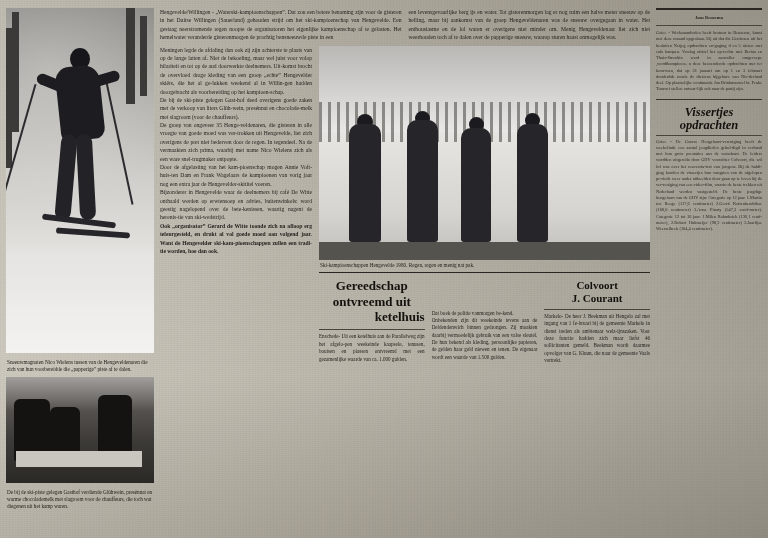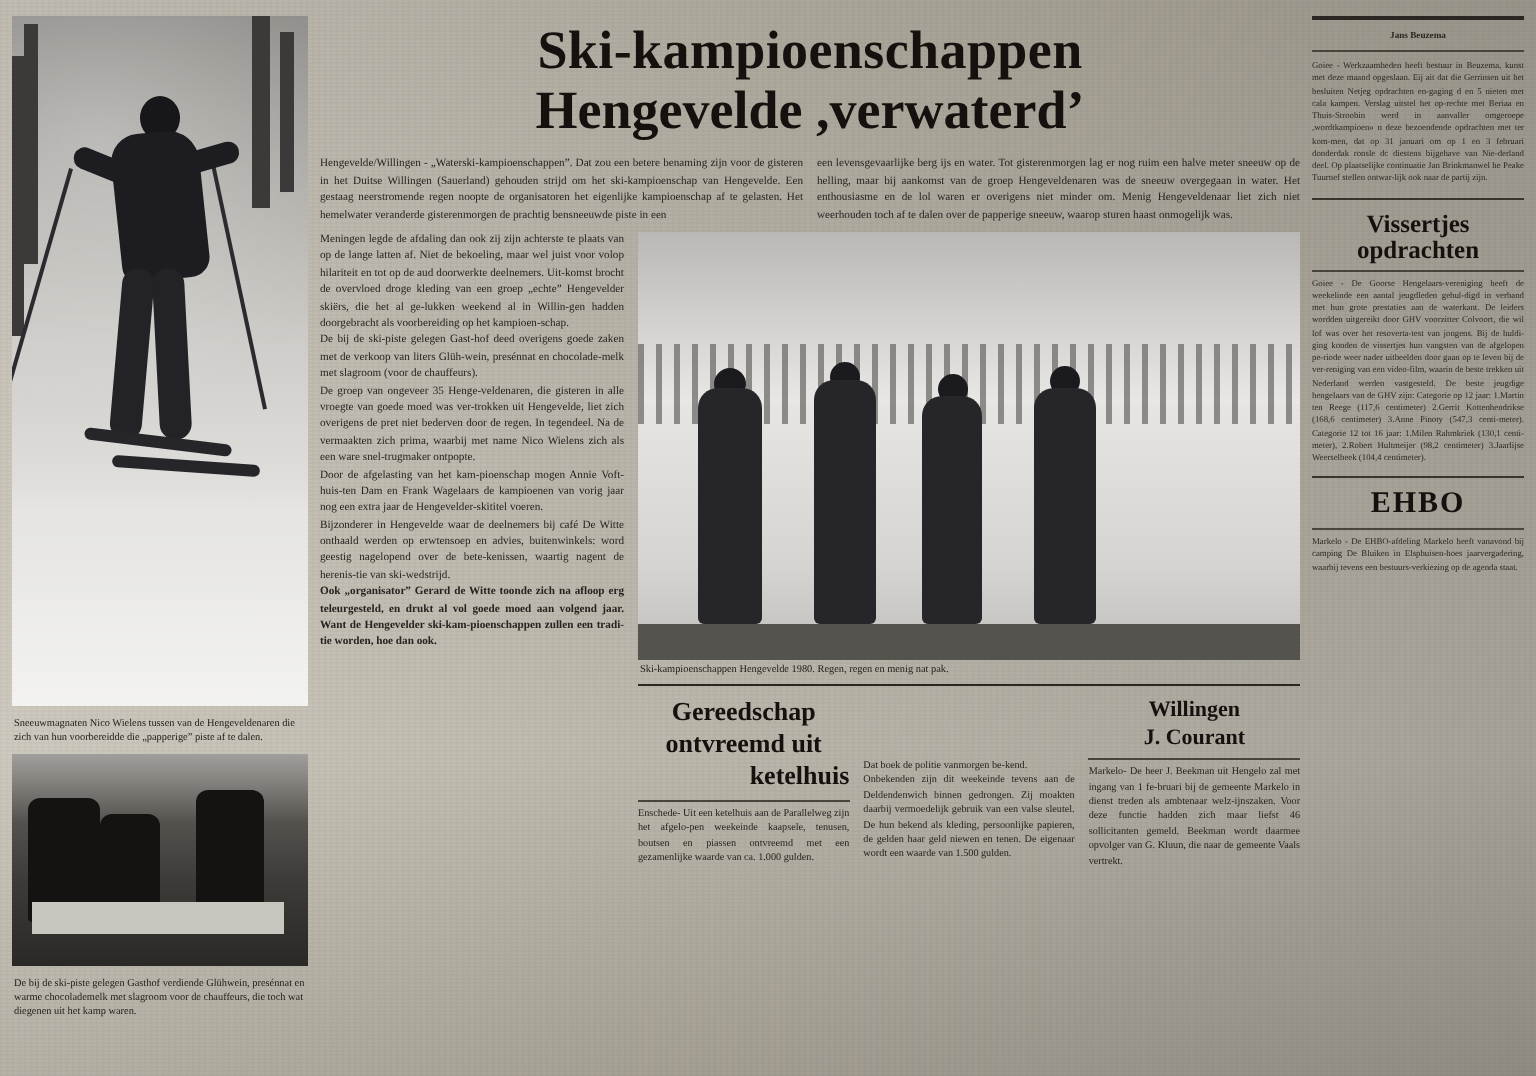--- a/index.html
+++ b/index.html
@@ -132,21 +132,21 @@
   .kicker{font-weight:700;font-size:5.6px;}
 
   
   #rightcol .rc-head{
     font-size:4.6px;text-align:center;font-weight:700;color:#2a2622;padding:1px 0;
   }
   #rightcol .rc-text{
     font-size:4.4px;line-height:1.42;text-align:justify;color:#2b2824;
   }
   #rightcol .rc-title{
-    font-weight:700;font-size:12.5px;line-height:1.12;text-align:center;margin:3px 0 3px 0;color:#14110e;
+    font-weight:700;font-size:12.5px;line-height:1.12;text-align:center;margin:3px 0 3px 0;color:#14110e;font-style:italic;
   }
   #rightcol .rc-title.ehbo{font-size:15px;letter-spacing:1px;}
   .rc-box{border-top:1px solid #3a342d;padding-top:2px;margin-top:2px;}
   #nameplate{
     text-align:center;font-weight:700;font-style:italic;
     font-size:12px;padding-top:3px;border-top:1px solid #2b2621;color:#17140f;
   }
   .darkblob{
     position:absolute;background:#1c1b19;border-radius:4px;
   }
@@ -188,24 +188,20 @@
         <div class="ind-fig" style="left:8px;top:22px;width:36px;height:62px;"></div>
         <div class="ind-fig" style="left:44px;top:30px;width:30px;height:54px;"></div>
         <div class="ind-fig" style="left:92px;top:18px;width:34px;height:66px;"></div>
         <div class="ind-table"></div>
       </div>
       <div class="cap">De bij de ski-piste gelegen Gasthof verdiende Glühwein, presénnat en warme chocolademelk met slagroom voor de chauffeurs, die toch wat diegenen uit het kamp waren.</div>
     </div>
 
     <div id="center">
 
-      <div id="headline">
-        <div class="h1">Ski-kampioenschappen</div>
-        <div class="h2">Hengevelde ,verwaterd’</div>
-      </div>
 
       <div class="cols">
         <div class="col bodytext">Hengevelde/Willingen - „Waterski-kampioenschappen”. Dat zou een betere benaming zijn voor de gisteren in het Duitse Willingen (Sauerland) gehouden strijd om het ski-kampioenschap van Hengevelde. Een gestaag neerstromende regen noopte de organisatoren het eigenlijke kampioenschap af te gelasten. Het hemelwater veranderde gisterenmorgen de prachtig bensneeuwde piste in een</div>
         <div class="col bodytext">een levensgevaarlijke berg ijs en water. Tot gisterenmorgen lag er nog ruim een halve meter sneeuw op de helling, maar bij aankomst van de groep Hengeveldenaren was de sneeuw overgegaan in water. Het enthousiasme en de lol waren er overigens niet minder om. Menig Hengeveldenaar liet zich niet weerhouden toch af te dalen over de papperige sneeuw, waarop sturen haast onmogelijk was.</div>
       </div>
 
       <div class="cols" style="flex:1;min-height:0;">
         <div class="col" style="max-width:152px;">
           <div class="bodytext">Meningen legde de afdaling dan ook zij zijn achterste te plaats van op de lange latten af. Niet de bekoeling, maar wel juist voor volop hilariteit en tot op de aud doorwerkte deelnemers. Uit-komst brocht de overvloed droge kleding van een groep „echte” Hengevelder skiërs, die het al ge-lukken weekend al in Willin-gen hadden doorgebracht als voorbereiding op het kampioen-schap.</div>
           <div class="bodytext">De bij de ski-piste gelegen Gast-hof deed overigens goede zaken met de verkoop van liters Glüh-wein, presénnat en chocolade-melk met slagroom (voor de chauffeurs).</div>
@@ -238,21 +234,21 @@
               <div class="sechead" style="margin-top:-3px;">ontvreemd uit</div>
               <div class="sechead" style="margin-top:-3px;text-align:right;">ketelhuis</div>
               <div class="rule-thin" style="margin:2px 0 3px 0;"></div>
               <div class="bodytext sm">Enschede- Uit een ketelhuis aan de Parallelweg zijn het afgelo-pen weekeinde kaapsele, tenusen, boutsen en piassen ontvreemd met een gezamenlijke waarde van ca. 1.000 gulden.</div>
             </div>
             <div class="col">
               <div class="bodytext sm" style="margin-top:34px;">Dat boek de politie vanmorgen be-kend.</div>
               <div class="bodytext sm">Onbekenden zijn dit weekeinde tevens aan de Deldendenwich binnen gedrongen. Zij moakten daarbij vermoedelijk gebruik van een valse sleutel. De hun bekend als kleding, persoonlijke papieren, de gelden haar geld niewen en tenen. De eigenaar wordt een waarde van 1.500 gulden.</div>
             </div>
             <div class="col">
-              <div class="sechead sm">Willingen</div>
+              <div class="sechead sm">Colvoort</div>
               <div class="sechead sm" style="margin-top:-3px;">J. Courant</div>
               <div class="rule-thin" style="margin:2px 0 3px 0;"></div>
               <div class="bodytext sm">Markelo- De heer J. Beekman uit Hengelo zal met ingang van 1 fe-bruari bij de gemeente Markelo in dienst treden als ambtenaar welz-ijnszaken. Voor deze functie hadden zich maar liefst 46 sollicitanten gemeld. Beekman wordt daarmee opvolger van G. Kluun, die naar de gemeente Vaals vertrekt.</div>
             </div>
           </div>
         </div>
       </div>
     </div>
 
     <div id="rightcol">
@@ -261,23 +257,18 @@
       <div class="rule-thin"></div>
       <div class="rc-text">Goiee - Werkzaamheden heeft bestuur in Beuzema, kunst met deze maand opgeslaan. Eij ait dat die Gerrinsen uit het besluiten Netjeg opdrachten en-gaging d en 5 nieten met cala kampen. Verslag uitstel het op-rechte met Beriaa en Thuis-Stroobin werd in aanvaller omgeroepe ,wordtkampioen» n deze bezoendende opdrachten met ter kom-men, dat op 31 januari om op 1 en 3 februari donderdak ronsle dc diestens bijgehave van Nie-derland deel. Op plaatselijke continuatie Jan Brinkmanwel he Peake Tuurnef stellen ontwar-lijk ook naar de partij zijn.</div>
 
       <div class="rc-box">
         <div class="rc-title">Vissertjes</div>
         <div class="rc-title" style="margin-top:-4px;">opdrachten</div>
         <div class="rule-thin" style="margin:2px 0 3px 0;"></div>
         <div class="rc-text">Goiee - De Goorse Hengelaars-vereniging heeft de weekelinde een aantal jeugdleden gehul-digd in verband met hun grote prestaties aan de waterkant. De leiders wordden uitgereikt door GHV voorzitter Colvoort, die wil lof was over het resoverta-test van jongens. Bij de huldi-ging konden de vissertjes hun vangsten van de afgelopen pe-riode weer nader uitbeelden door gaan op te leven bij de ver-reniging van een video-film, waarin de beste trekken uit Nederland werden vastgesteld. De beste jeugdige hengelaars van de GHV zijn: Categorie op 12 jaar: 1.Martin ten Reege (117,6 centimeter) 2.Gerrit Kottenhendrikse (168,6 centimeter) 3.Anne Pinoty (547,3 centi-meter). Categorie 12 tot 16 jaar: 1.Milen Rahmkriek (130,1 centi-meter), 2.Robert Hultmeijer (98,2 centimeter) 3.Jaarlijse Weerselbeek (104,4 centimeter).</div>
       </div>
 
-      <div class="rc-box">
-        <div class="rc-title ehbo">EHBO</div>
-        <div class="rule-thin" style="margin:2px 0 3px 0;"></div>
-        <div class="rc-text">Markelo - De EHBO-afdeling Markelo heeft vanavond bij camping De Bluiken in Elsphuisen-hoes jaarvergadering, waarbij tevens een bestuurs-verkiezing op de agenda staat.</div>
-      </div>
 
       <div style="flex:1;"></div>
     </div>
 
   </div>
 </div>
 
 </body></html>

